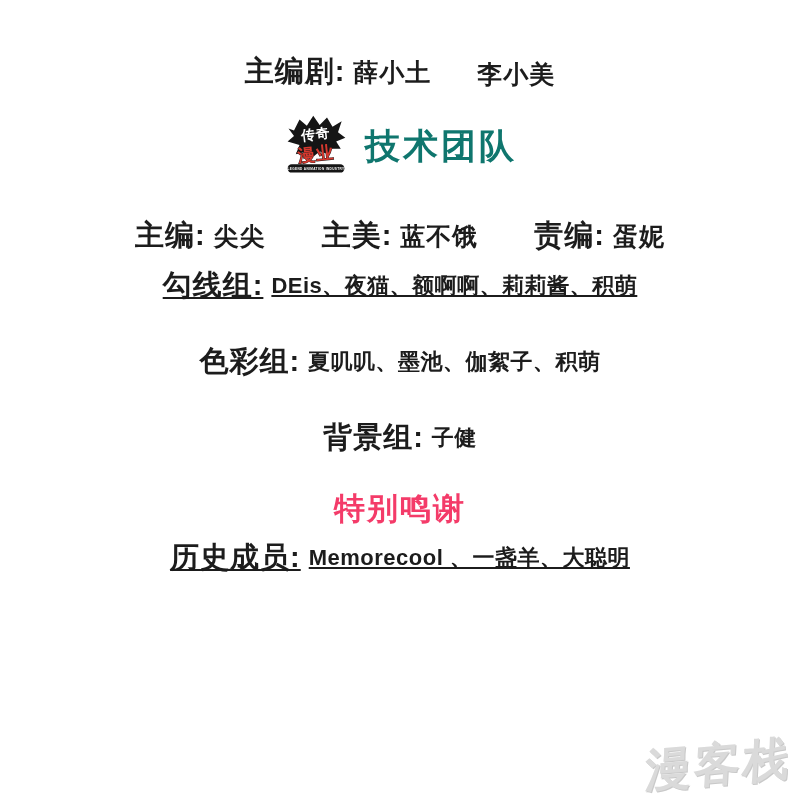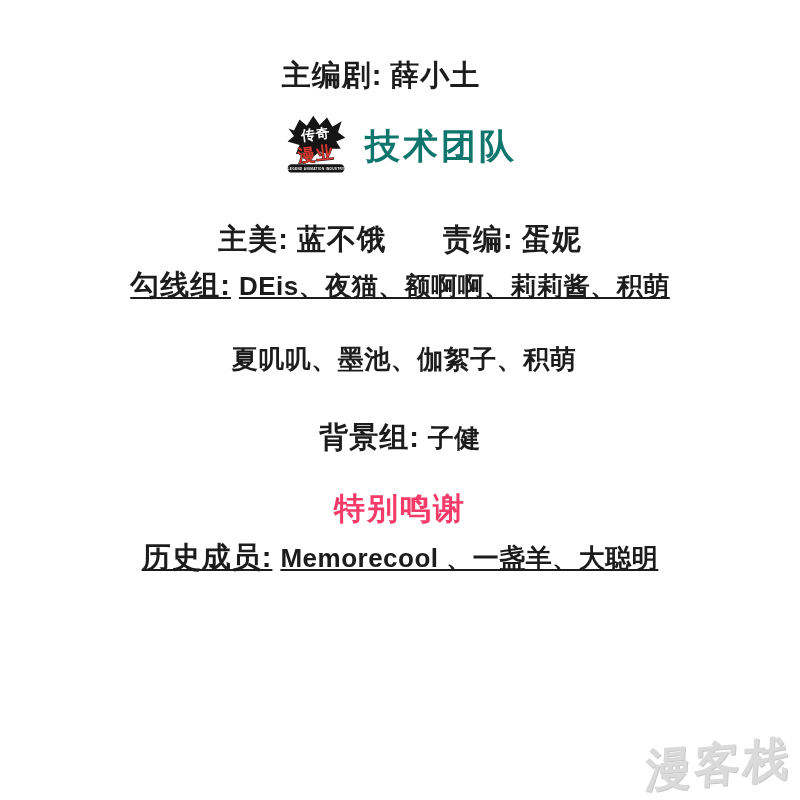--- a/index.html
+++ b/index.html
@@ -15,22 +15,22 @@
   .row{
     position:absolute;
     left:0;width:800px;
     display:flex;
     justify-content:center;
     align-items:center;
     white-space:nowrap;
   }
   .pair{display:flex;align-items:baseline;}
   .label{font-size:29px;letter-spacing:1px;}
-  .name{font-size:29px;margin-left:8px;letter-spacing:1px;margin-top:28px;}
-  .members{font-size:26px;margin-left:8px;letter-spacing:0.5px;}
+  .name{font-size:25px;margin-left:8px;letter-spacing:1px;margin-top:28px;}
+  .members{font-size:22px;margin-left:8px;letter-spacing:0.5px;}
 
   .row-header{top:28px;gap:38px;}
   .row-team{top:110px;gap:16px;height:72px;}
   .row-staff{top:192px;gap:56px;}
   .row-group1{top:266px;text-decoration:underline;}
   .row-group2{top:342px;}
   .row-group3{top:418px;}
   .row-thanks{top:488px;}
   .row-history{top:538px;text-decoration:underline;}
 
@@ -74,51 +74,57 @@
 <body>
 
 <div class="page">
 
   <div class="row row-header">
     <div class="pair">
       <span class="label">主编剧:</span>
       <span class="name">薛小土</span>
     </div>
     <div class="pair">
+      <span class="name">李小美</span>
     </div>
   </div>
 
   <div class="row row-team">
     <svg class="logo" viewBox="0 0 72 70" aria-hidden="true">
       <polygon points="12,18 18,6 26,13 33,2 40,12 48,4 54,14 64,8 60,20 68,26 58,30 63,38 52,38 50,44 40,41 34,46 26,41 14,44 18,34 5,30 12,24 6,16" fill="#151515"></polygon>
       <text class="logo-top" x="36" y="27" transform="rotate(-7 36 24)">传奇</text>
       <text class="logo-bottom" x="36" y="50" transform="rotate(-6 36 46)">漫业</text>
       <rect x="5" y="55" width="62" height="9" rx="4.5" fill="#151515"></rect>
       <text class="logo-caption" x="36" y="61.5">LEGEND ANIMATION INDUSTRY</text>
     </svg>
     <span class="team-title">技术团队</span>
   </div>
 
   <div class="row row-staff">
     <div class="pair">
+      <span class="label">主编:</span>
+      <span class="name">尖尖</span>
+    </div>
+    <div class="pair">
       <span class="label">主美:</span>
       <span class="name">蓝不饿</span>
     </div>
     <div class="pair">
       <span class="label">责编:</span>
       <span class="name">蛋妮</span>
     </div>
   </div>
 
   <div class="row row-group1">
     <span class="label">勾线组:</span>
     <span class="members">DEis、夜猫、额啊啊、莉莉酱、积萌</span>
   </div>
 
   <div class="row row-group2">
+    <span class="label">色彩组:</span>
     <span class="members">夏叽叽、墨池、伽絮子、积萌</span>
   </div>
 
   <div class="row row-thanks">
     <span class="thanks-title">特别鸣谢</span>
   </div>
 
   <div class="row row-group3">
     <span class="label">背景组:</span>
     <span class="members">子健</span>

